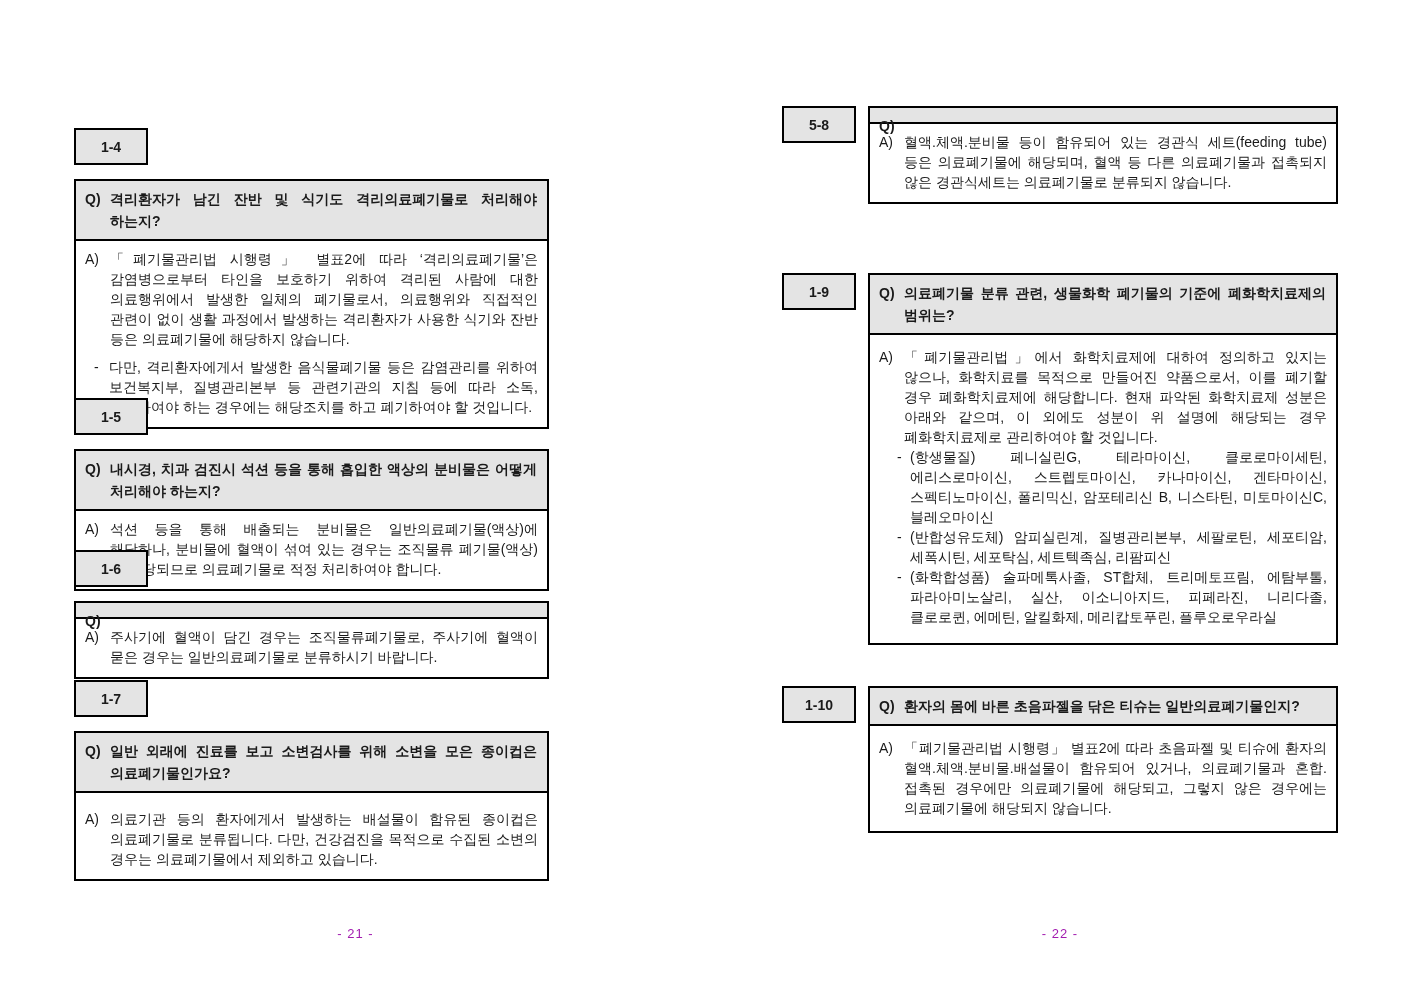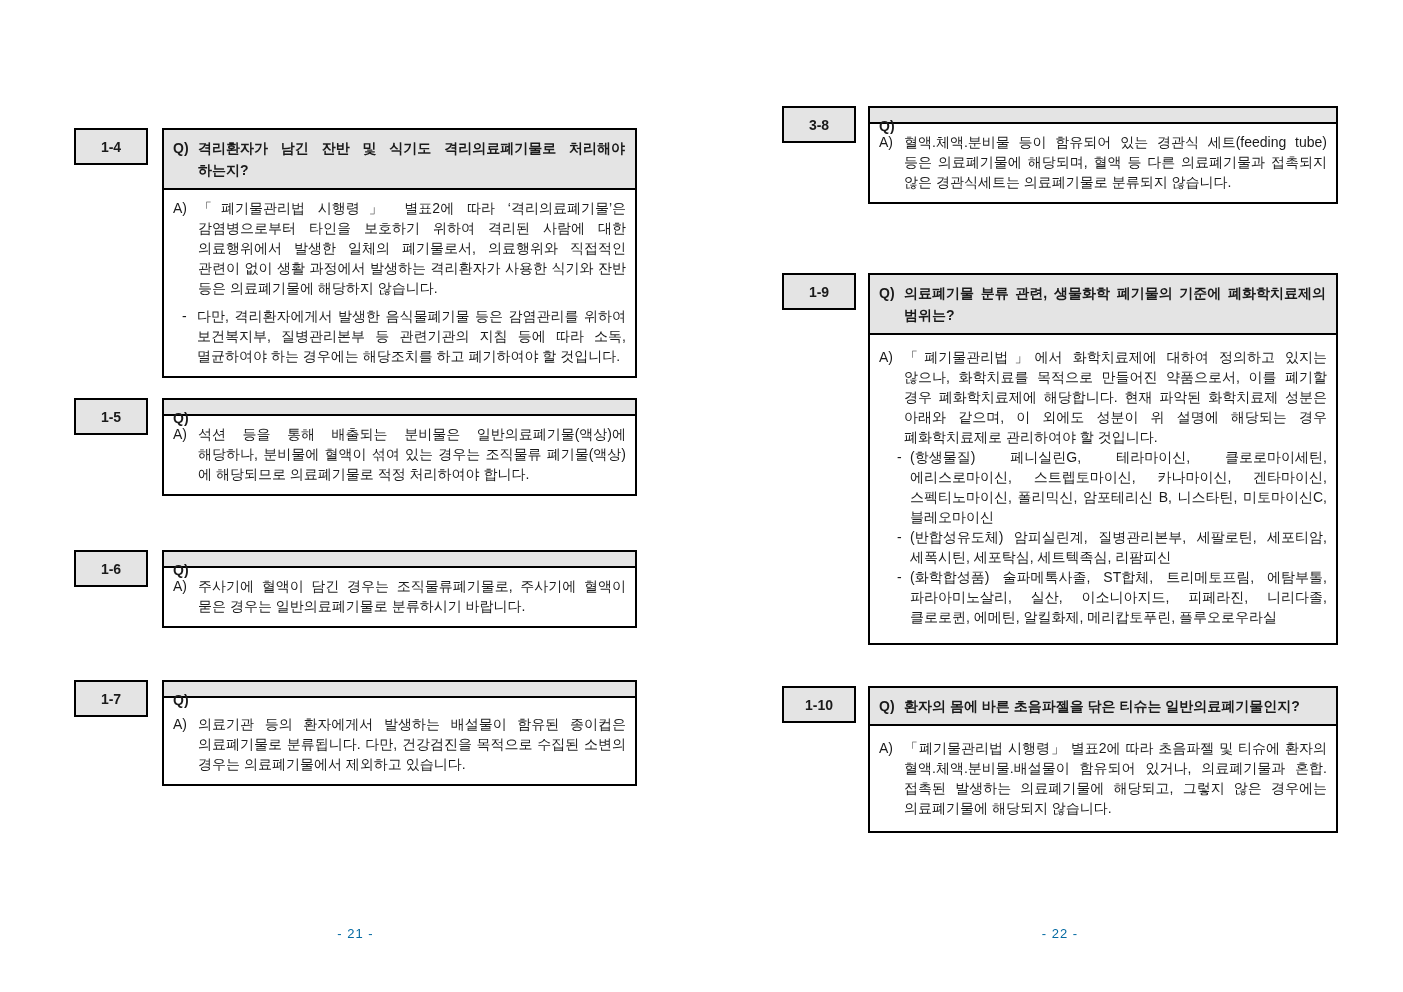--- a/index.html
+++ b/index.html
@@ -6,21 +6,21 @@
   html, body {
     margin: 0; padding: 0;
     width: 1403px; height: 992px;
     background: #ffffff;
     font-family: "Liberation Sans", "DejaVu Sans", sans-serif;
     color: #1a1a1a;
   }
   main { position: relative; width: 1403px; height: 992px; overflow: hidden; }
 
   .section { position: absolute; display: flex; align-items: flex-start; }
-  .section.left  { left: 74px;  gap: 14px; }
+  .section.left  { left: 74px;  gap: 14px; flex-direction: column; }
   .section.right { left: 782px; gap: 12px; }
 
   .badge {
     width: 74px; height: 37px;
     border: 2px solid #000;
     background: #e4e4e4;
     display: flex; align-items: center; justify-content: center;
     font-size: 14px; font-weight: bold;
     flex: 0 0 auto;
   }
@@ -56,21 +56,21 @@
   .ans .mk { position: absolute; left: 0; top: 0; }
   .ans.dash { margin: 8px 0 0 9px; padding-left: 15px; }
   .ans.sub  { margin: 0 0 0 18px;  padding-left: 13px; }
 
   .pagenum {
     position: absolute;
     top: 926px;
     text-align: center;
     font-size: 13px;
     letter-spacing: 1px;
-    color: #0369a1;
+    color: #a21caf;
   }
   .pagenum.left  { left: 74px;  width: 563px; }
   .pagenum.right { left: 782px; width: 556px; }
 </style>
 </head>
 <body>
 
 <main>
 
   <div class="section left" style="top:128px">
@@ -91,20 +91,21 @@
         </p>
       </div>
     </div>
   </div>
 
   <div class="section left" style="top:398px">
     <div class="badge">1-5</div>
     <div class="content">
       <div class="qhead">
         <span class="mk">Q)</span>
+        <span>내시경, 치과 검진시 석션 등을 통해 흡입한 액상의 분비물은 어떻게 처리해야 하는지?</span>
       </div>
       <div class="abody" style="min-height:59px">
         <p class="ans">
           <span class="mk">A)</span>
           <span>석션 등을 통해 배출되는 분비물은 일반의료폐기물(액상)에 해당하나, 분비물에 혈액이 섞여 있는 경우는 조직물류 폐기물(액상)에 해당되므로 의료폐기물로 적정 처리하여야 합니다.</span>
         </p>
       </div>
     </div>
   </div>
 
@@ -121,34 +122,35 @@
         </p>
       </div>
     </div>
   </div>
 
   <div class="section left" style="top:680px">
     <div class="badge">1-7</div>
     <div class="content">
       <div class="qhead">
         <span class="mk">Q)</span>
+        <span>일반 외래에 진료를 보고 소변검사를 위해 소변을 모은 종이컵은 의료폐기물인가요?</span>
       </div>
       <div class="abody" style="min-height:83px;padding-top:16px">
         <p class="ans">
           <span class="mk">A)</span>
           <span>의료기관 등의 환자에게서 발생하는 배설물이 함유된 종이컵은 의료폐기물로 분류됩니다. 다만, 건강검진을 목적으로 수집된 소변의 경우는 의료폐기물에서 제외하고 있습니다.</span>
         </p>
       </div>
     </div>
   </div>
 
   <div class="pagenum left">- 21 -</div>
 
   <div class="section right" style="top:106px">
-    <div class="badge">3-8</div>
+    <div class="badge">5-8</div>
     <div class="content">
       <div class="qhead">
         <span class="mk">Q)</span>
       </div>
       <div class="abody" style="min-height:68px">
         <p class="ans">
           <span class="mk">A)</span>
           <span>혈액.체액.분비물 등이 함유되어 있는 경관식 세트(feeding tube) 등은 의료폐기물에 해당되며, 혈액 등 다른 의료폐기물과 접촉되지 않은 경관식세트는 의료폐기물로 분류되지 않습니다.</span>
         </p>
       </div>
@@ -186,21 +188,21 @@
   <div class="section right" style="top:686px">
     <div class="badge">1-10</div>
     <div class="content">
       <div class="qhead">
         <span class="mk">Q)</span>
         <span>환자의 몸에 바른 초음파젤을 닦은 티슈는 일반의료폐기물인지?</span>
       </div>
       <div class="abody" style="min-height:105px;padding-top:12px">
         <p class="ans">
           <span class="mk">A)</span>
-          <span>「폐기물관리법 시행령」 별표2에 따라 초음파젤 및 티슈에 환자의 혈액.체액.분비물.배설물이 함유되어 있거나, 의료폐기물과 혼합.접촉된 발생하는 의료폐기물에 해당되고, 그렇지 않은 경우에는 의료폐기물에 해당되지 않습니다.</span>
+          <span>「폐기물관리법 시행령」 별표2에 따라 초음파젤 및 티슈에 환자의 혈액.체액.분비물.배설물이 함유되어 있거나, 의료폐기물과 혼합.접촉된 경우에만 의료폐기물에 해당되고, 그렇지 않은 경우에는 의료폐기물에 해당되지 않습니다.</span>
         </p>
       </div>
     </div>
   </div>
 
   <div class="pagenum right">- 22 -</div>
 
 </main>
 
 </body></html>

